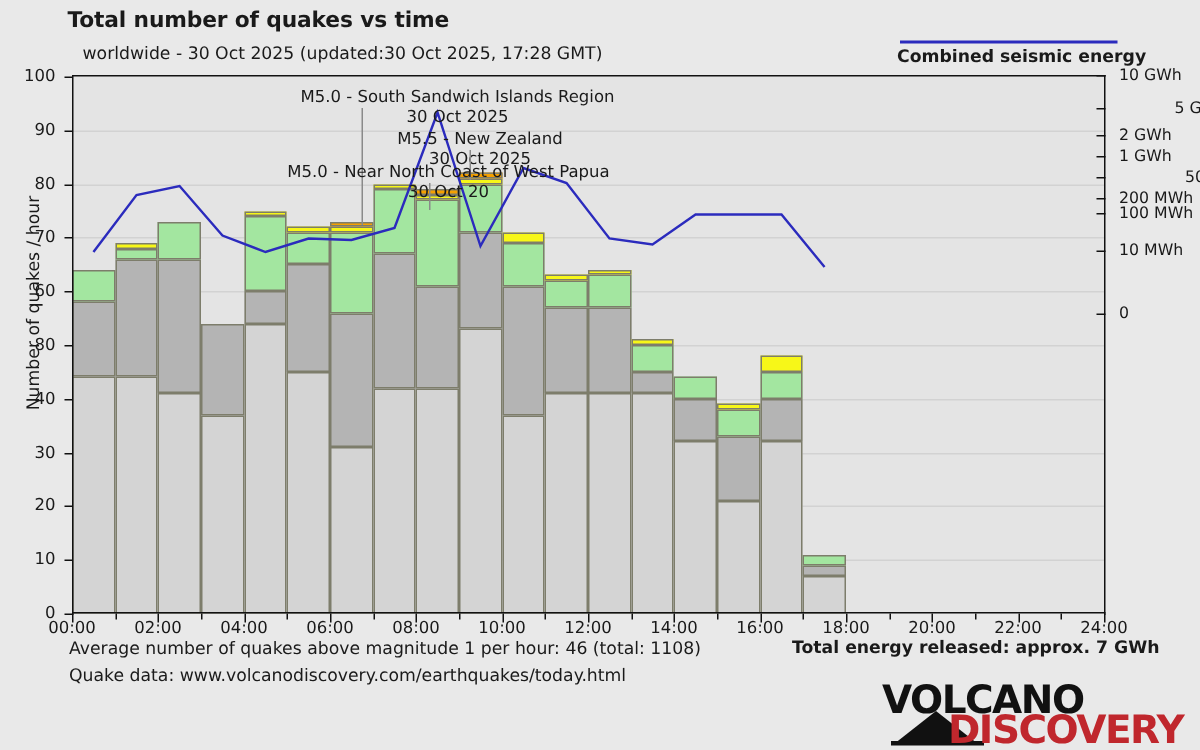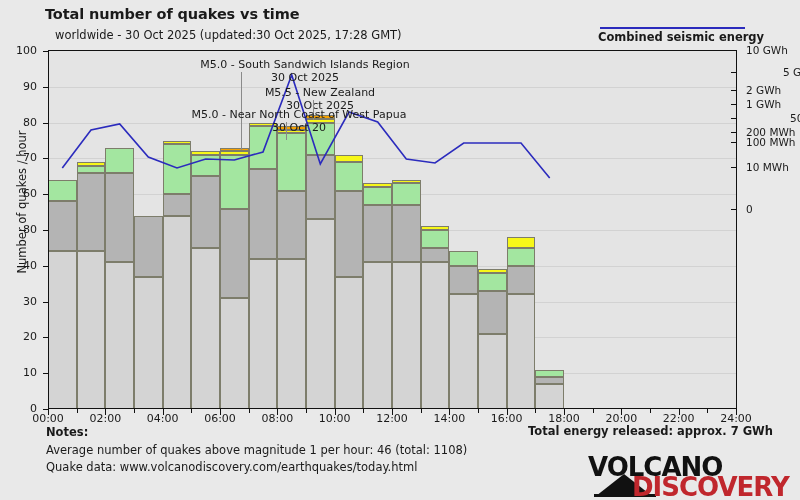--- a/index.html
+++ b/index.html
@@ -324,21 +324,20 @@
       <div class="abs" style="left: 478px; top: 409px; width: 0px; height: 4px; border-left: 1.2px solid rgb(17, 17, 17);"></div>
       <div class="abs" style="left: 535.333px; top: 409px; width: 0px; height: 4px; border-left: 1.2px solid rgb(17, 17, 17);"></div>
       <div class="abs" style="left: 592.667px; top: 409px; width: 0px; height: 4px; border-left: 1.2px solid rgb(17, 17, 17);"></div>
       <div class="abs" style="left: 650px; top: 409px; width: 0px; height: 4px; border-left: 1.2px solid rgb(17, 17, 17);"></div>
       <div class="abs" style="left: 707.333px; top: 409px; width: 0px; height: 4px; border-left: 1.2px solid rgb(17, 17, 17);"></div>
     </div>
   <div class="abs" id="ylabel">Number of quakes / hour</div>
 
 
   <div class="abs" id="notes">
-    <div class="hdr">Notes:</div>
     <div>Average number of quakes above magnitude 1 per hour: 46 (total: 1108)</div>
     <div>Quake data: www.volcanodiscovery.com/earthquakes/today.html</div>
   </div>
   <div class="abs" id="total-energy">Total energy released: approx. 7 GWh</div>
 
   <div class="abs" id="logo">
     <svg id="logo-mountain" width="120" height="24" viewBox="0 0 120 24">
       <polygon points="40,0 68,22 12,22" fill="#111"></polygon>
       <rect x="10" y="20" width="62" height="3" fill="#111"></rect>
     </svg>

